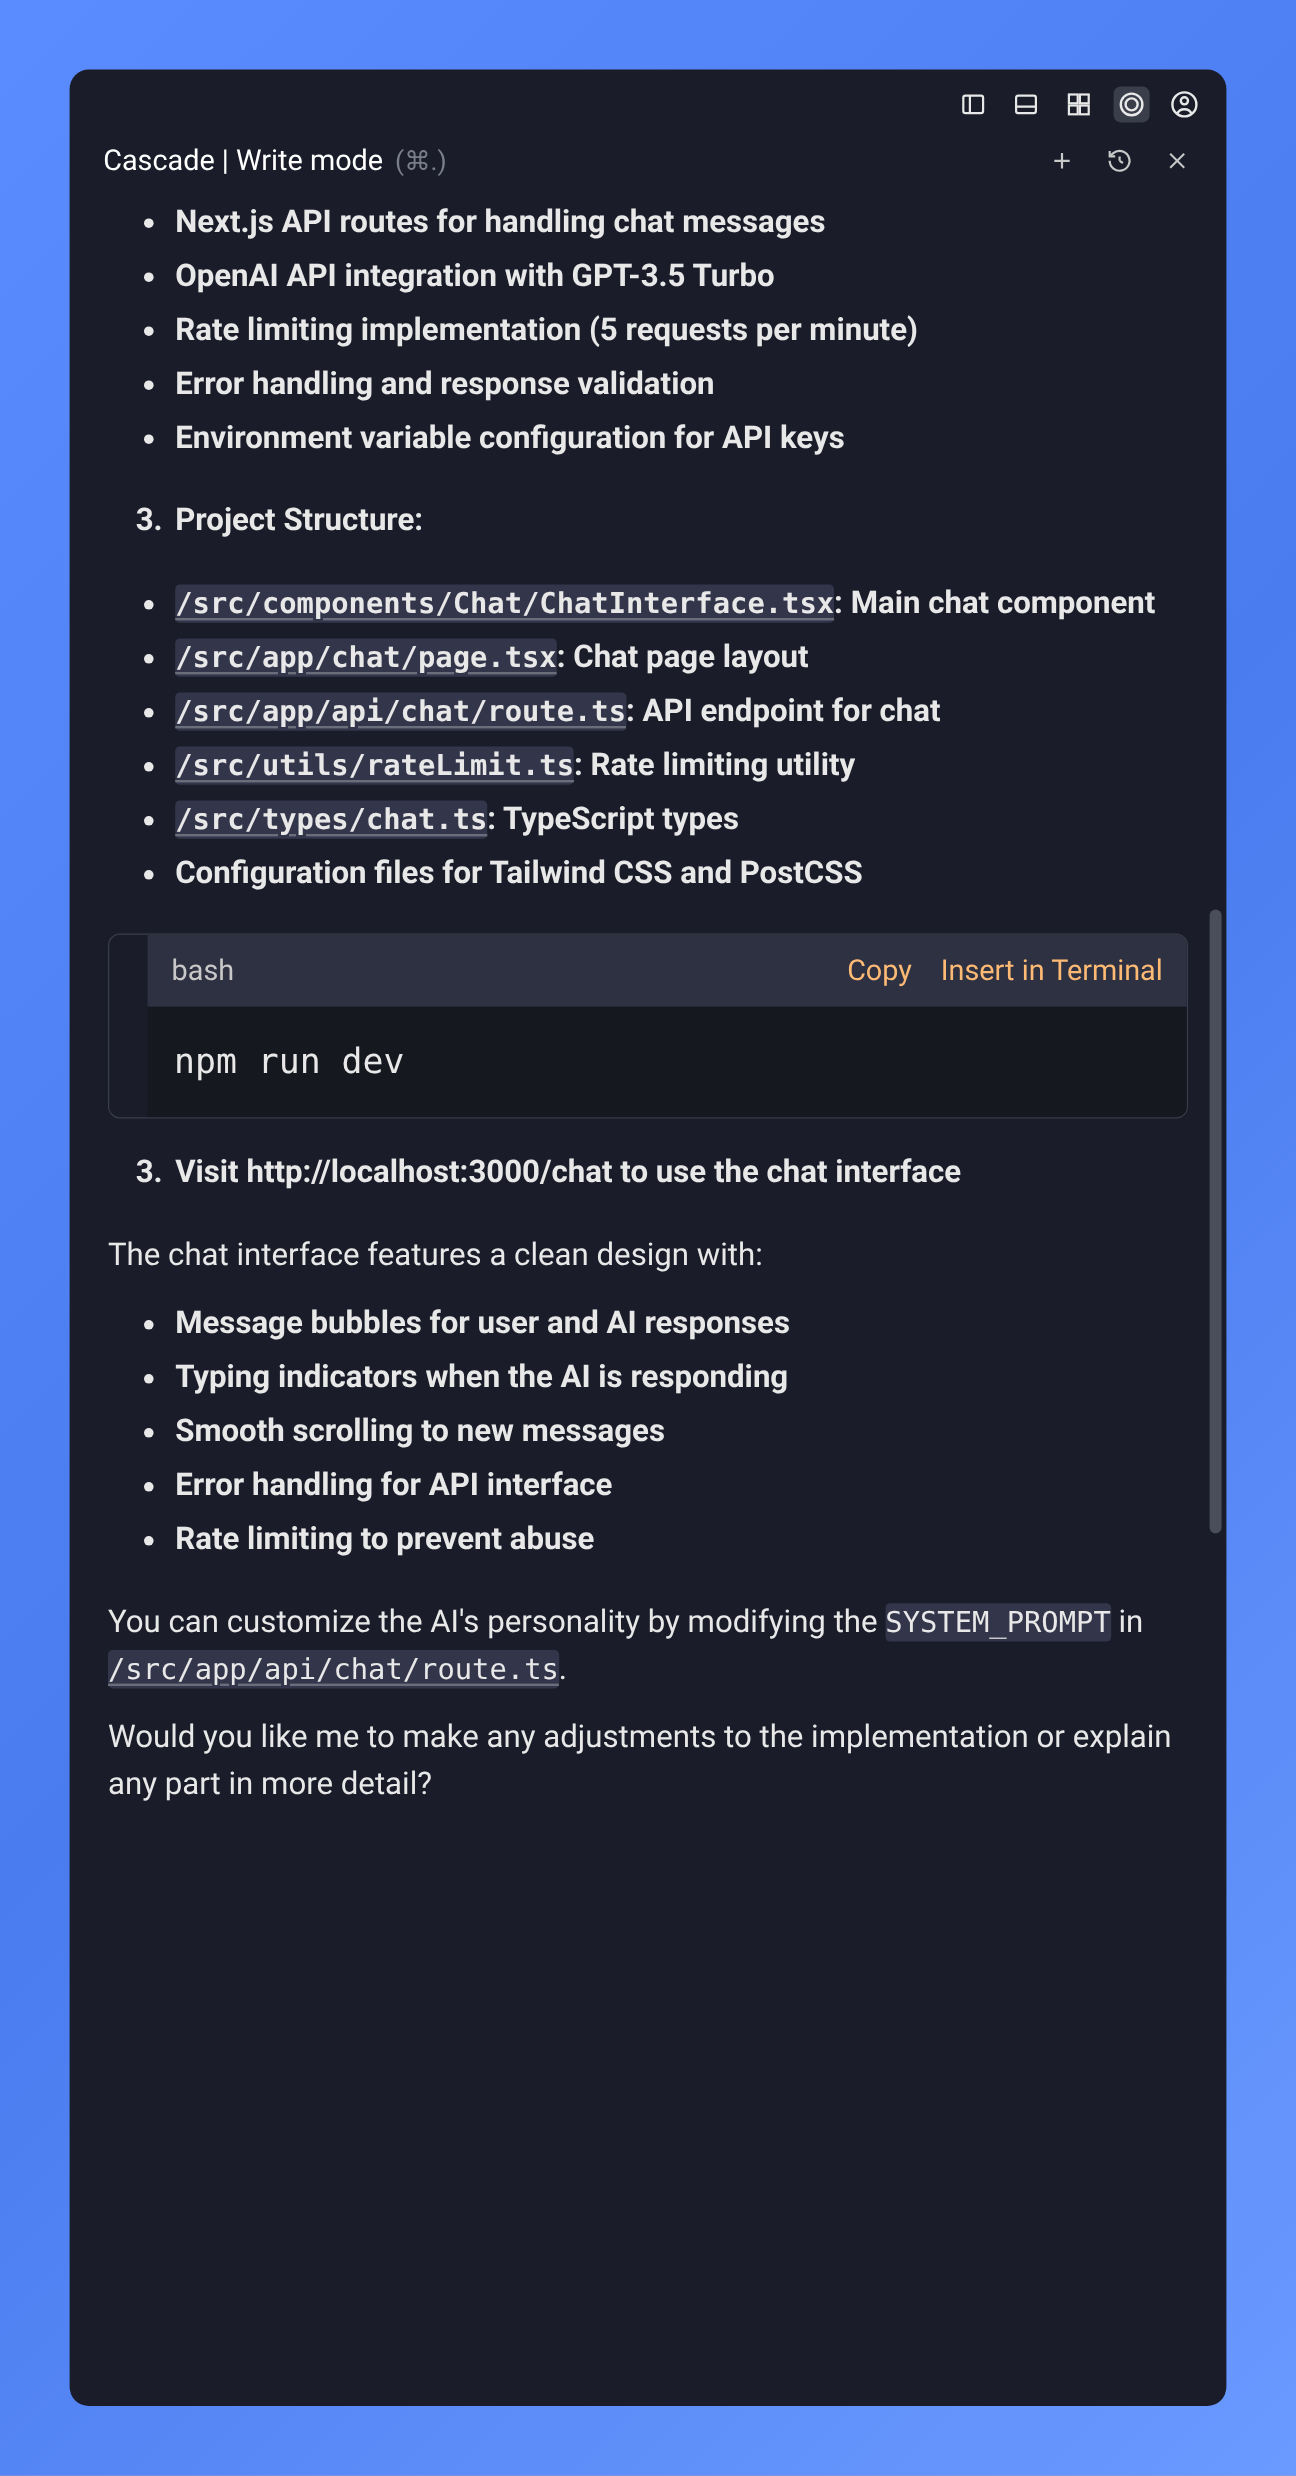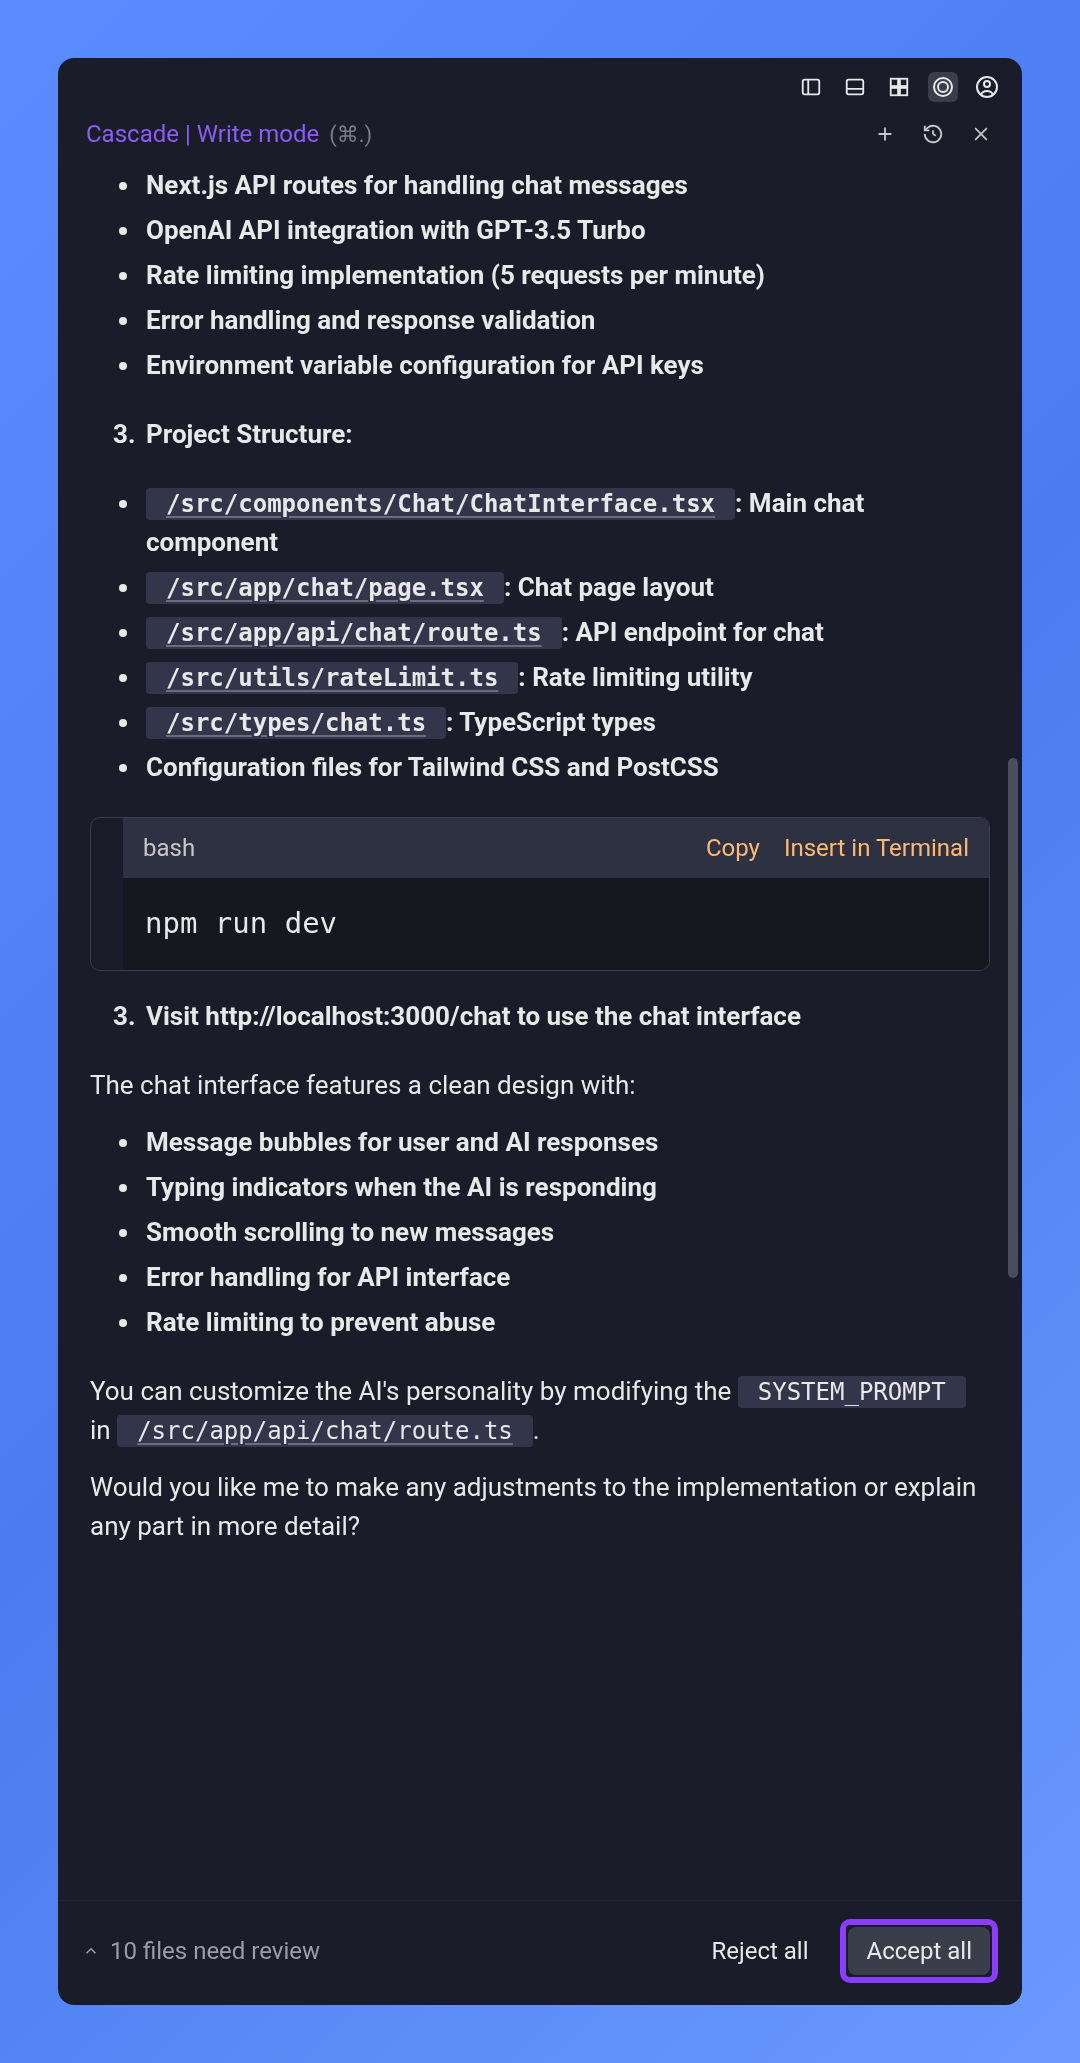--- a/index.html
+++ b/index.html
@@ -47,21 +47,21 @@
     align-items: center;
     justify-content: space-between;
     padding: 10px 28px 8px 28px;
   }
   .subheader-left {
     display: flex;
     align-items: baseline;
     gap: 10px;
     font-size: 24px;
   }
-  .mode-label { color: #8b5cf6; text-align: center; }
+  .mode-label { color: #ffffff; text-align: center; }
   .shortcut { color: #7a7d8a; font-size: 22px; }
   .subheader-right {
     display: flex;
     gap: 22px;
     align-items: center;
   }
   .subheader-right .icon-btn {
     width: 26px; height: 26px;
     display:flex; align-items:center; justify-content:center;
     color:#c8c8c8; cursor:pointer;
@@ -81,21 +81,21 @@
   }
   .content ul li, .content ol li {
     margin: 6px 0;
     padding-left: 4px;
   }
   .content ul li::marker { color: #e8e8e8; }
   .content ol li::marker { color: #e8e8e8; }
   .content p { margin: 18px 0; }
   code.inline {
     background: #33364a;
-    padding: 2px 20px;
+    padding: 2px 0;
     border-radius: 4px;
     font-family: "SF Mono", Menlo, Consolas, monospace;
     font-size: 24px;
     color: #e8e8e8;
     text-decoration: underline;
     text-decoration-color: #6a6d7a;
     text-underline-offset: 4px;
   }
   code.inline.nou { text-decoration: none; }
   .codeblock {
@@ -287,28 +287,16 @@
     </ul>
 
     <p>
       <span>You can customize the AI's personality by modifying the </span><code class="inline nou">SYSTEM_PROMPT</code><span> in </span><code class="inline">/src/app/api/chat/route.ts</code><span>.</span>
     </p>
 
     <p>Would you like me to make any adjustments to the implementation or explain any part in more detail?</p>
 
   </div>
 
-  <div class="footer">
-    <div class="review">
-      <svg width="18" height="18" viewBox="0 0 24 24" fill="none" stroke="currentColor" stroke-width="2">
-          <polyline points="6 15 12 9 18 15"></polyline>
-        </svg>
-      <span>10 files need review</span>
-    </div>
-    <div class="btn reject">Reject all</div>
-    <div class="accept-highlight">
-      <div class="btn accept">Accept all</div>
-    </div>
-  </div>
 
   <div class="scrollbar-sim"></div>
 
 </div>
 
 </body></html>

